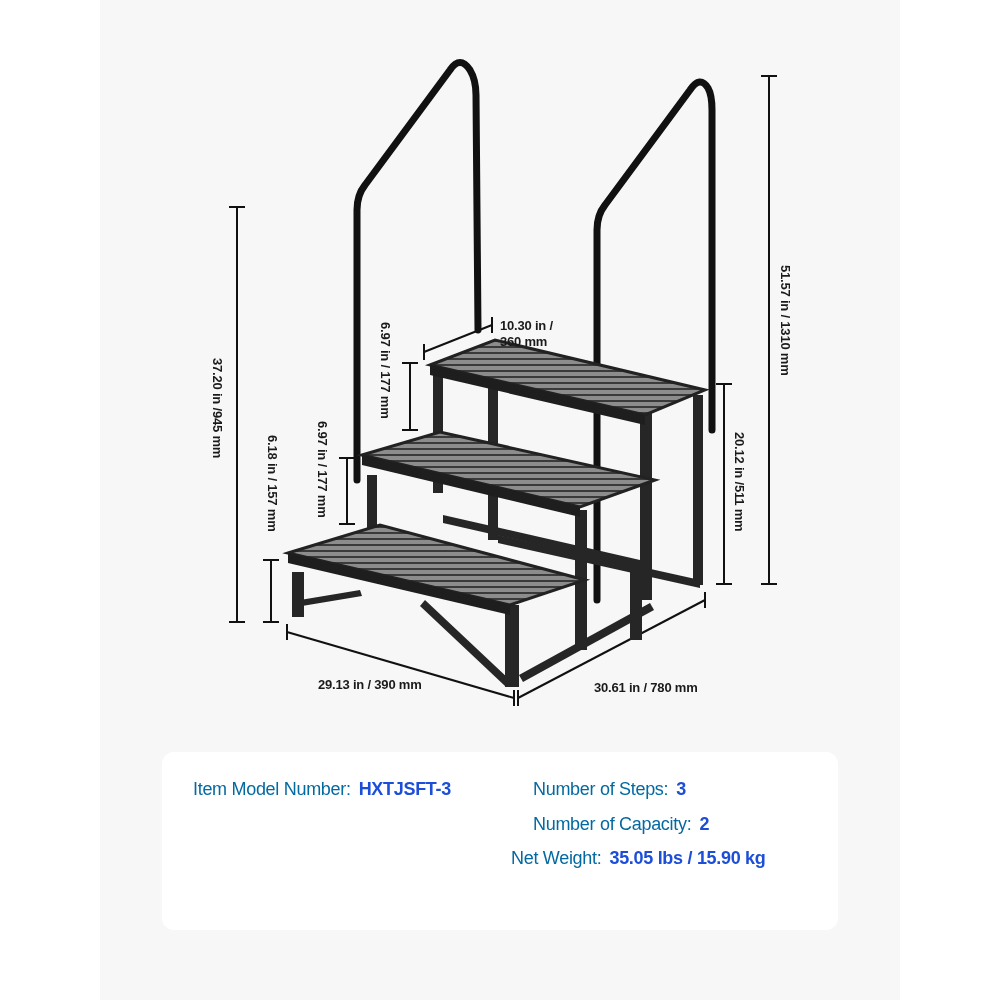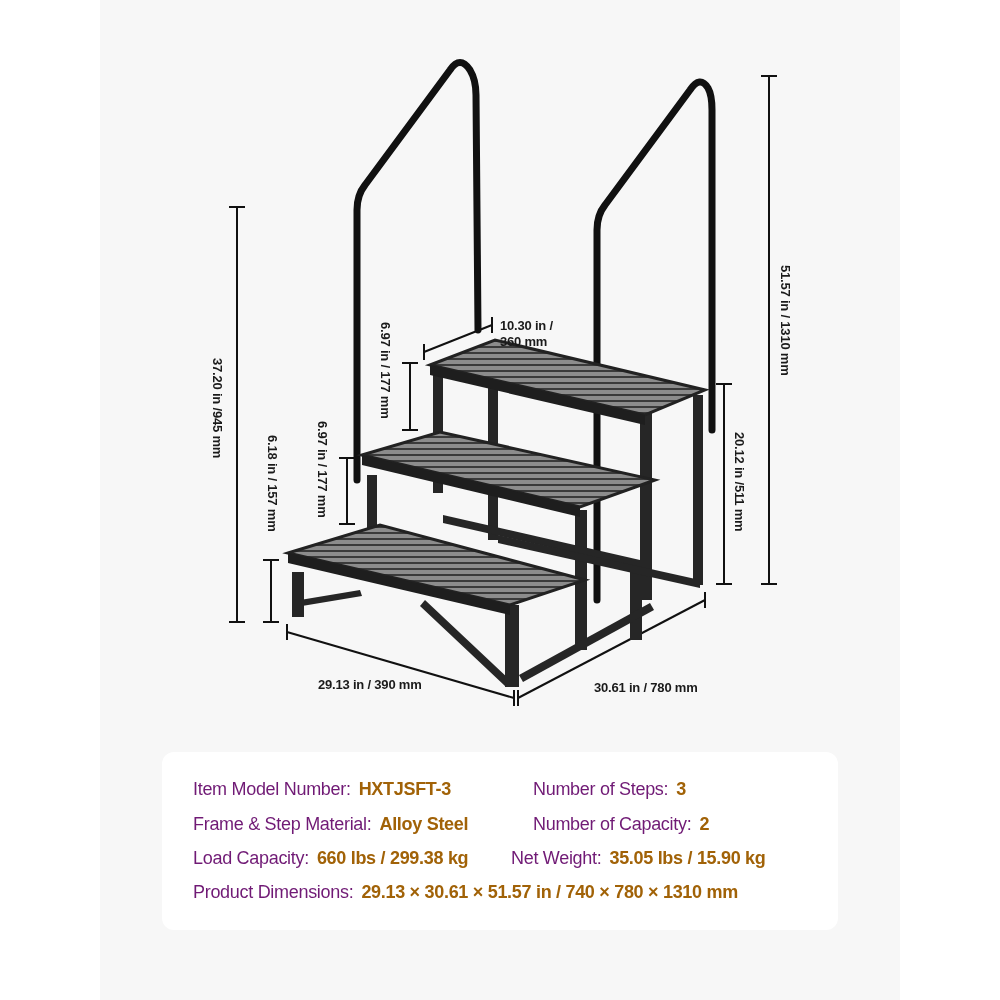--- a/index.html
+++ b/index.html
@@ -4,22 +4,22 @@
 <style>
   html, body { margin:0; padding:0; }
   body { width:1000px; height:1000px; background:#ffffff; position:relative; overflow:hidden;
          font-family:"Liberation Sans", sans-serif; }
   .panel { position:absolute; left:100px; top:0; width:800px; height:1000px; background:#f7f7f7; }
   .diagram { position:absolute; left:0; top:0; width:1000px; height:740px; }
   .dim-label { position:absolute; font-size:13px; font-weight:bold; color:#1a1a1a; white-space:nowrap; letter-spacing:-0.2px; line-height:16px; }
   .rot { transform-origin:0 0; transform:rotate(90deg); }
   .card { position:absolute; left:162px; top:752px; width:676px; height:178px; background:#ffffff; border-radius:12px; }
   .row { position:absolute; font-size:18px; color:#1c1c1c; white-space:nowrap; letter-spacing:-0.3px; }
-  .row .k { color:#701a75; }
-  .row .v { color:#a16207; font-weight:bold; margin-left:8px; }
+  .row .k { color:#0369a1; }
+  .row .v { color:#1d4ed8; font-weight:bold; margin-left:8px; }
 </style>
 </head>
 <body>
 
 <div class="panel"></div>
 
 <svg class="diagram" viewBox="0 0 1000 740" width="1000" height="740">
   <defs>
     <pattern id="tread" width="8" height="6" patternUnits="userSpaceOnUse">
       <rect width="8" height="6" fill="#8c8c8c"></rect>
@@ -120,28 +120,19 @@
 <div class="dim-label" style="left:318px;top:677px;">29.13 in / 390 mm</div>
 <div class="dim-label" style="left:594px;top:680px;">30.61 in / 780 mm</div>
 
 <div class="card">
   <div class="row" style="left:31px;top:27px;">
     <span class="k">Item Model Number:</span><span class="v">HXTJSFT-3</span>
   </div>
   <div class="row" style="left:371px;top:27px;">
     <span class="k">Number of Steps:</span><span class="v">3</span>
   </div>
-  <div class="row" style="left:31px;top:62px;">
-    <span class="k">Frame &amp; Step Material:</span><span class="v">Alloy Steel</span>
-  </div>
   <div class="row" style="left:371px;top:62px;">
     <span class="k">Number of Capacity:</span><span class="v">2</span>
-  </div>
-  <div class="row" style="left:31px;top:96px;">
-    <span class="k">Load Capacity:</span><span class="v">660 lbs / 299.38 kg</span>
   </div>
   <div class="row" style="left:349px;top:96px;">
     <span class="k">Net Weight:</span><span class="v">35.05 lbs / 15.90 kg</span>
   </div>
-  <div class="row" style="left:31px;top:130px;">
-    <span class="k">Product Dimensions:</span><span class="v">29.13 × 30.61 × 51.57 in / 740 × 780 × 1310 mm</span>
-  </div>
 </div>
 
 </body></html>

